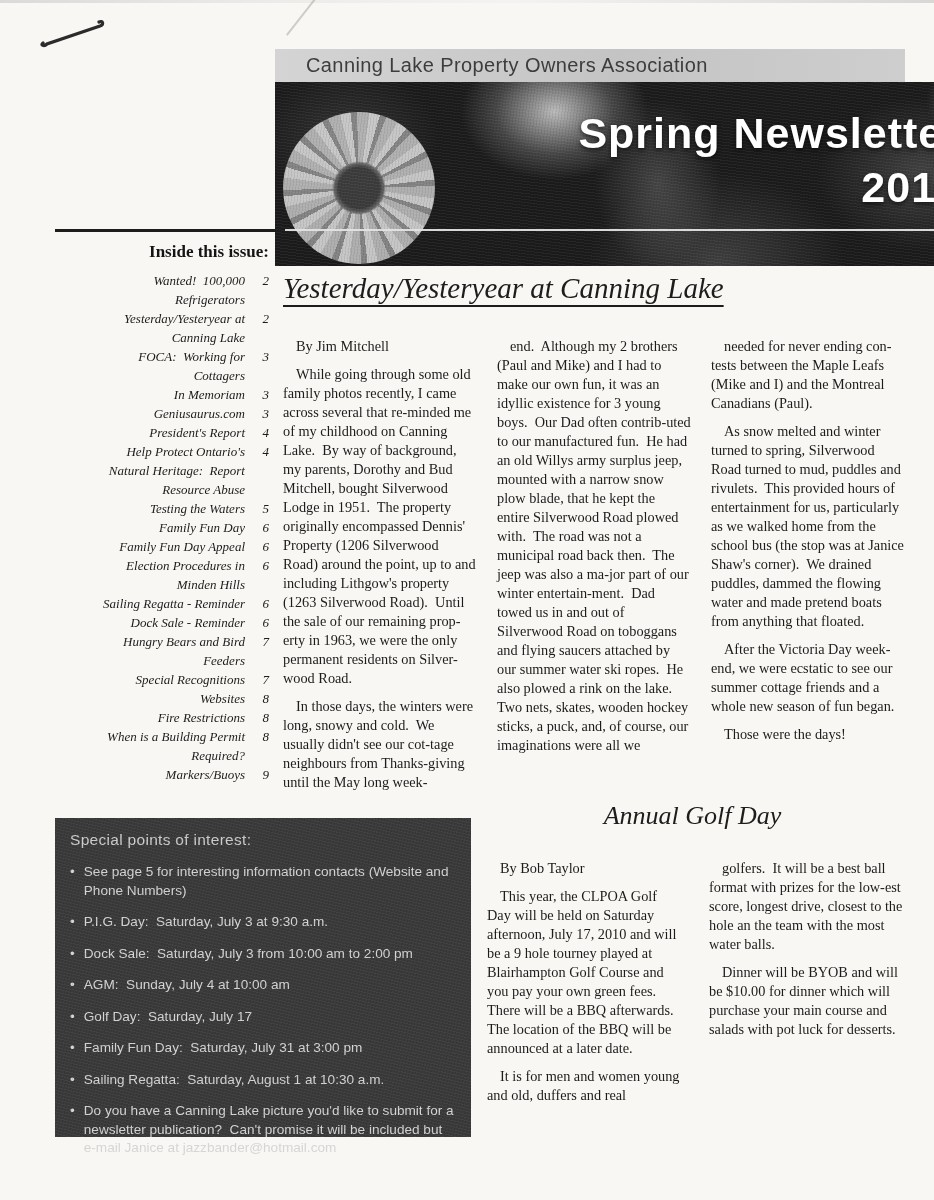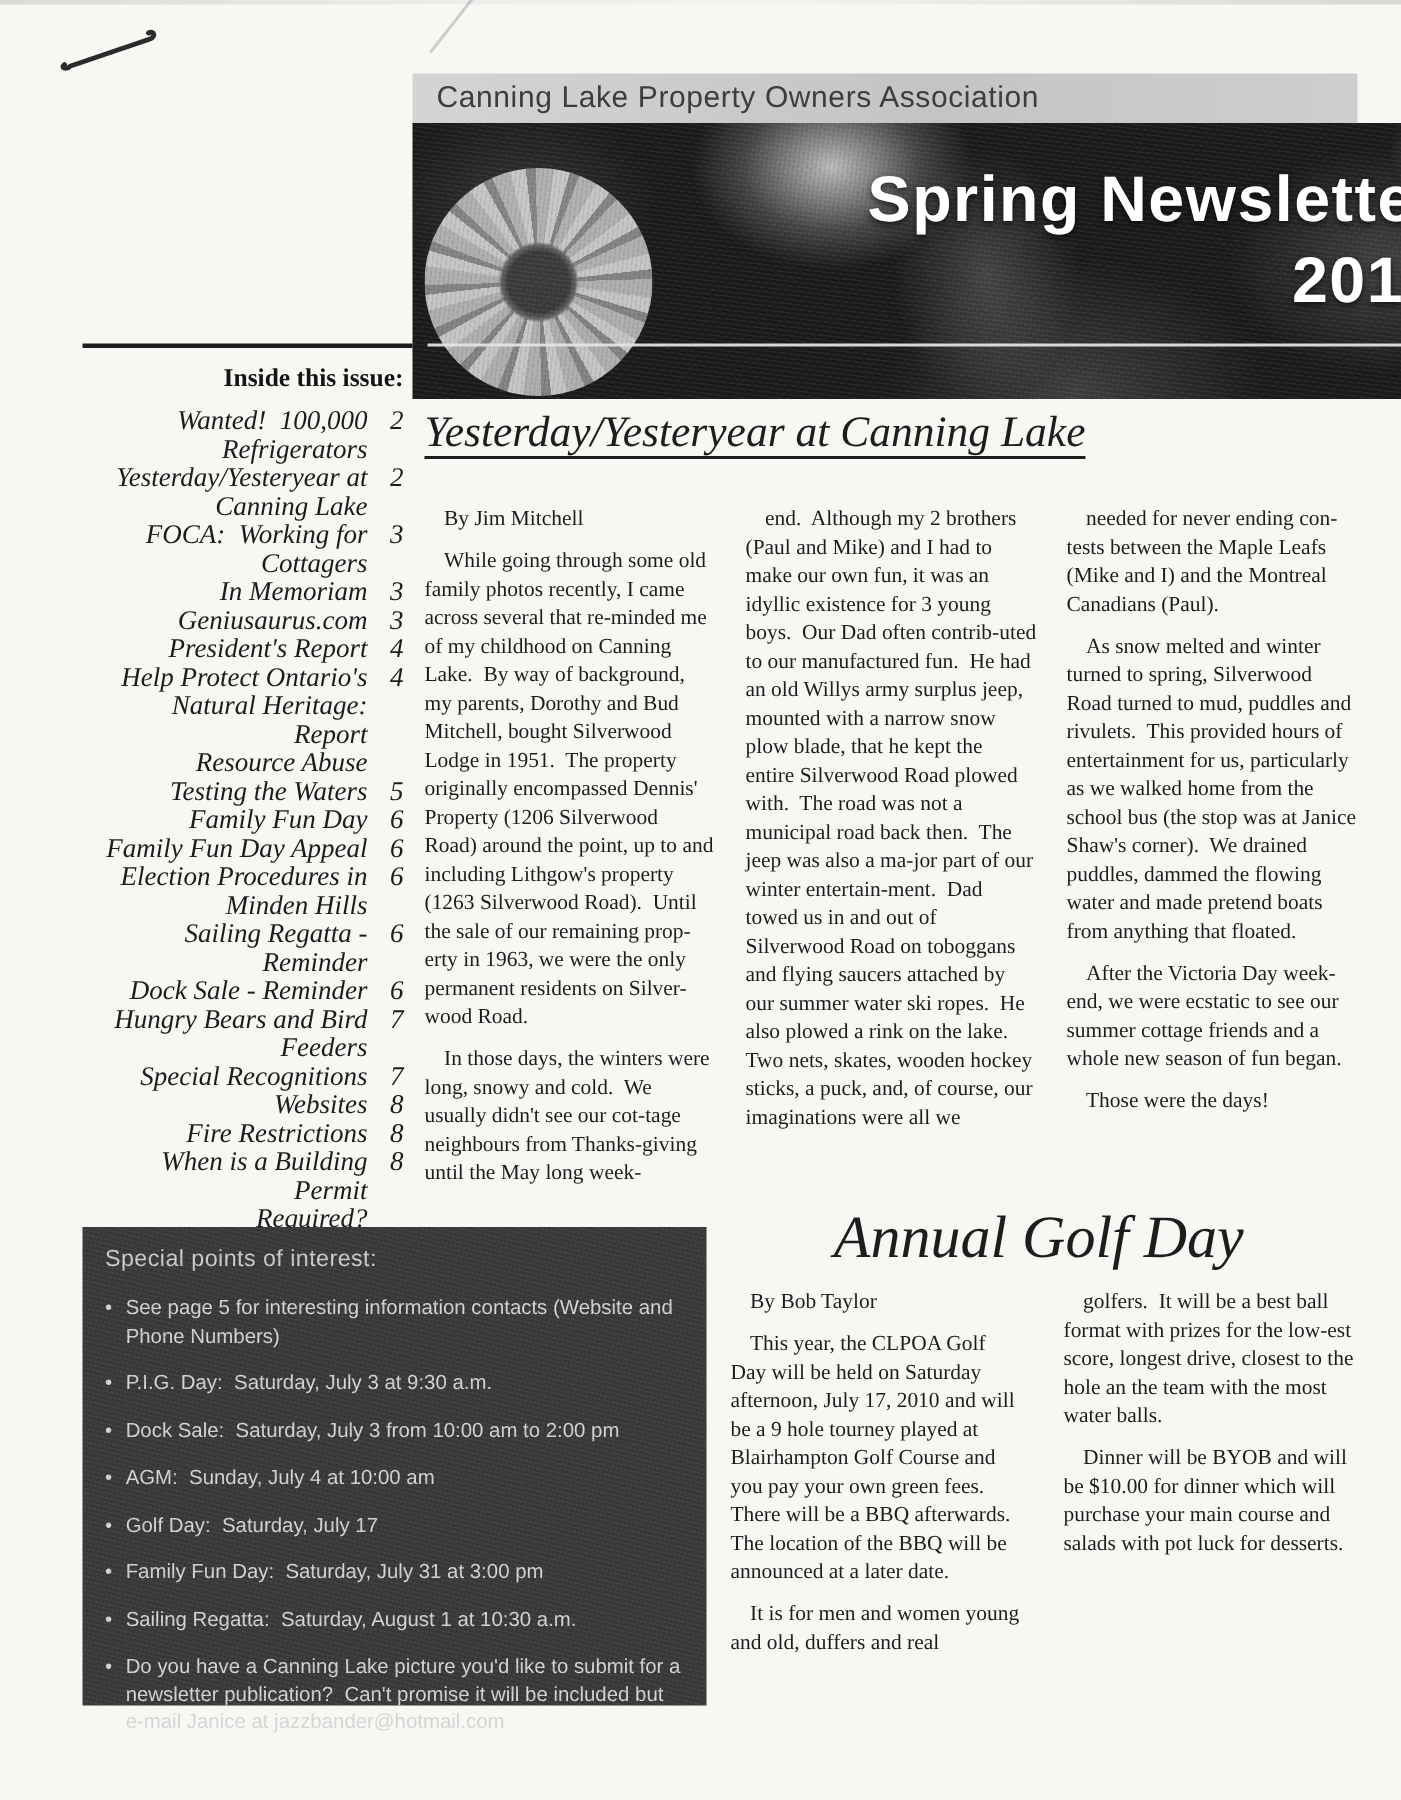--- a/index.html
+++ b/index.html
@@ -11,21 +11,21 @@
         font-family:"Liberation Serif","DejaVu Serif",serif;color:var(--ink);}
   .scan-edge-top{position:absolute;top:0;left:0;right:0;height:3px;
         background:linear-gradient(90deg,#c2c2c2,#e2e2e2 30%,#efefef 55%,#cfcfcf 85%,#bdbdbd);opacity:.55;}
   .staple{position:absolute;left:38px;top:16px;}
   .scratch{position:absolute;left:300px;top:-6px;width:2px;height:46px;background:rgba(150,150,150,.45);
         transform:rotate(38deg);}
 
   
   .org-strip{position:absolute;left:275px;top:49px;width:630px;height:33px;
         background:linear-gradient(90deg,#d4d4d4,#c4c4c4 55%,#cecece);
-        display:flex;align-items:center;padding-left:16px;box-sizing:border-box;
+        display:flex;align-items:center;padding-left:31px;box-sizing:border-box;
         font-family:"Liberation Sans","DejaVu Sans",sans-serif;font-size:20px;
         letter-spacing:.4px;color:var(--strip-text);}
   .banner{position:absolute;left:275px;top:82px;width:736px;height:184px;background-color:var(--banner-bg);
         background-image:
           radial-gradient(ellipse 130px 95px at 38% 16%, rgba(215,215,215,.85) 0%, rgba(150,150,150,.35) 45%, transparent 72%),
           radial-gradient(ellipse 90px 120px at 52% 55%, rgba(120,120,120,.45) 0%, transparent 70%),
           radial-gradient(ellipse 150px 110px at 88% 50%, rgba(105,105,105,.5) 0%, transparent 70%),
           radial-gradient(ellipse 90px 65px at 97% 10%, rgba(185,185,185,.55) 0%, transparent 70%),
           radial-gradient(ellipse 170px 120px at 60% 98%, rgba(75,75,75,.75) 0%, transparent 75%),
           radial-gradient(ellipse 120px 90px at 10% 30%, rgba(60,60,60,.8) 0%, transparent 75%);
@@ -40,21 +40,21 @@
         filter:blur(.4px);}
   .banner-title{position:absolute;right:50px;top:24px;text-align:right;color:var(--banner-title);
         font-family:"Liberation Sans","DejaVu Sans",sans-serif;font-weight:bold;font-size:43px;
         line-height:54px;letter-spacing:1px;text-shadow:0 2px 5px rgba(0,0,0,.65);z-index:2;}
   .banner-rule{position:absolute;left:10px;right:8px;bottom:35px;height:2px;background:#e3e3e3;opacity:.95;z-index:2;}
   .left-rule{position:absolute;left:55px;top:229px;width:220px;height:3px;background:#1d1d1d;}
 
   
   .toc{position:absolute;left:63px;top:242px;width:206px;text-align:right;}
   .toc-heading{font-size:17px;font-weight:bold;color:#141414;margin:0 0 9px;}
-  .toc-row{display:flex;font-style:italic;font-size:18px;line-height:19px;}
+  .toc-row{display:flex;font-style:italic;font-size:13px;line-height:19px;}
   .toc-title{flex:1;white-space:pre-wrap;padding-right:4px;}
   .toc-page{width:20px;flex:none;}
 
   
   .a1-title{position:absolute;left:283px;top:272px;font-style:italic;font-size:29px;color:#1d1d1d;}
   .a1-title span{text-decoration:underline;text-decoration-thickness:1.5px;text-underline-offset:7px;}
   .cols3{position:absolute;left:283px;top:337px;width:622px;display:flex;gap:20px;}
   .cols3 .col{flex:1;min-width:0;}
   .body-text p{margin:0 0 9px;font-size:14.3px;line-height:19px;text-indent:13px;white-space:pre-wrap;}
   .byline{font-size:14.3px;line-height:19px;margin:0 0 12px;}
@@ -67,21 +67,21 @@
         background-image:repeating-linear-gradient(13deg, rgba(255,255,255,.045) 0 1px, transparent 1px 3px),
                          repeating-linear-gradient(103deg, rgba(0,0,0,.08) 0 1px, transparent 1px 3px);}
   .special-heading{font-size:15.5px;margin:0 0 14px;color:#cdcdcd;letter-spacing:.3px;}
   .special-list{margin:0;padding:0;list-style:none;}
   .special-list li{display:flex;gap:9px;margin-bottom:13px;font-size:13.6px;line-height:18.5px;}
   .special-list .bullet{flex:none;}
   .special-list .btxt{white-space:pre-wrap;}
 
   
   .a2-title{position:absolute;left:480px;top:801px;width:425px;text-align:center;
-        font-style:italic;font-size:40px;color:#1d1d1d;}
+        font-style:italic;font-size:26px;color:#1d1d1d;}
   .cols2{position:absolute;left:487px;top:859px;width:418px;display:flex;gap:26px;}
   .cols2 .col{flex:1;min-width:0;}
 </style>
 </head>
 <body>
 
 <div class="page">
   <div class="scan-edge-top"></div>
   <div class="scratch"></div>
   <svg class="staple" width="72" height="32" viewBox="0 0 72 32">

